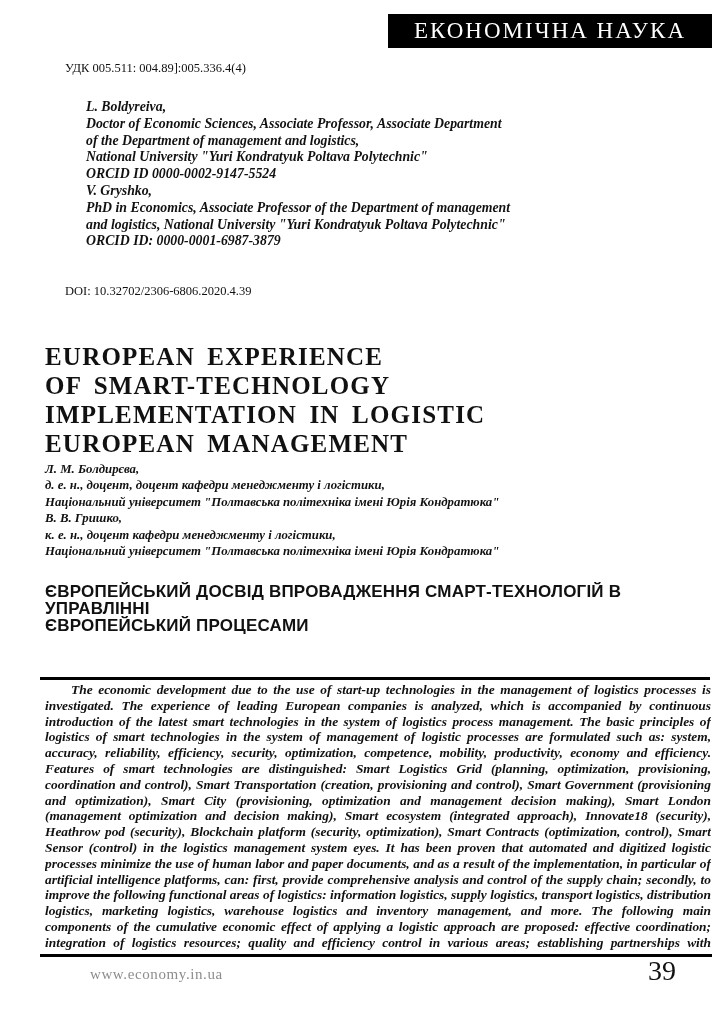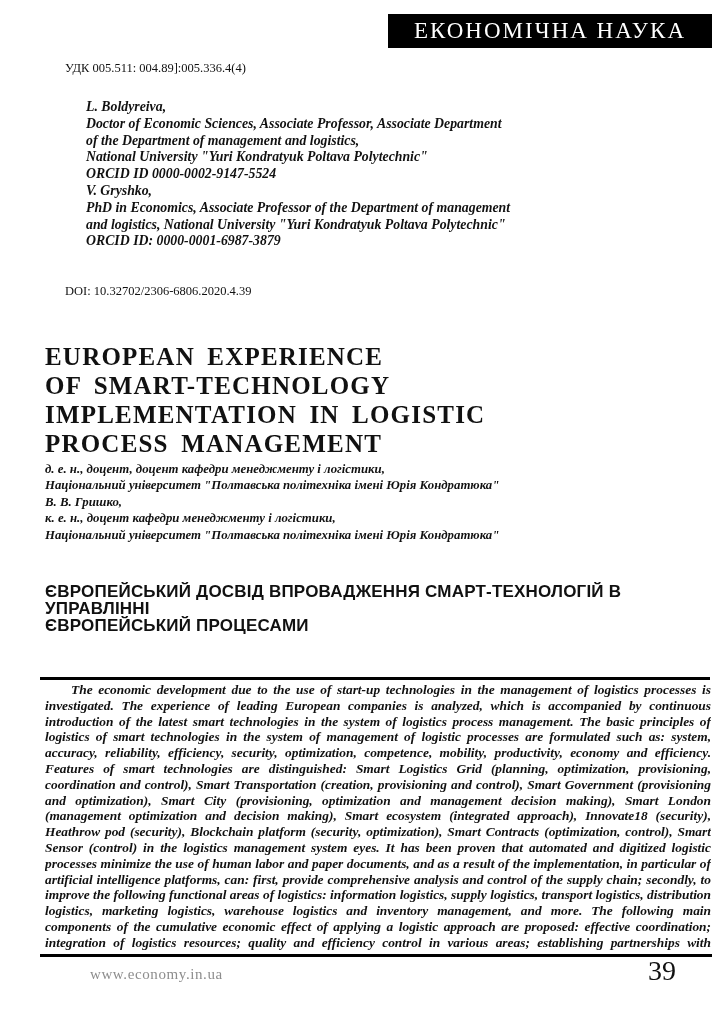--- a/index.html
+++ b/index.html
@@ -77,24 +77,25 @@
     <div>and logistics, National University "Yuri Kondratyuk Poltava Polytechnic"</div>
     <div>ORCID ID: 0000-0001-6987-3879</div>
   </div>
 
   <div class="doi">DOI: 10.32702/2306-6806.2020.4.39</div>
 
   <div class="title-en">
     <div>EUROPEAN EXPERIENCE</div>
     <div>OF SMART-TECHNOLOGY</div>
     <div>IMPLEMENTATION IN LOGISTIC</div>
-    <div>PROCESS MANAGEMENT</div>
+    <div>EUROPEAN MANAGEMENT</div>
   </div>
 
   <div class="authors-ua">
+    <div>Л. М. Болдирєва,</div>
     <div>д. е. н., доцент, доцент кафедри менеджменту і логістики,</div>
     <div>Національний університет "Полтавська політехніка імені Юрія Кондратюка"</div>
     <div>В. В. Гришко,</div>
     <div>к. е. н., доцент кафедри менеджменту і логістики,</div>
     <div>Національний університет "Полтавська політехніка імені Юрія Кондратюка"</div>
   </div>
 
   <div class="title-ua">
     <div>ЄВРОПЕЙСЬКИЙ ДОСВІД ВПРОВАДЖЕННЯ СМАРТ-ТЕХНОЛОГІЙ В УПРАВЛІННІ</div>
     <div>ЄВРОПЕЙСЬКИЙ ПРОЦЕСАМИ</div>

